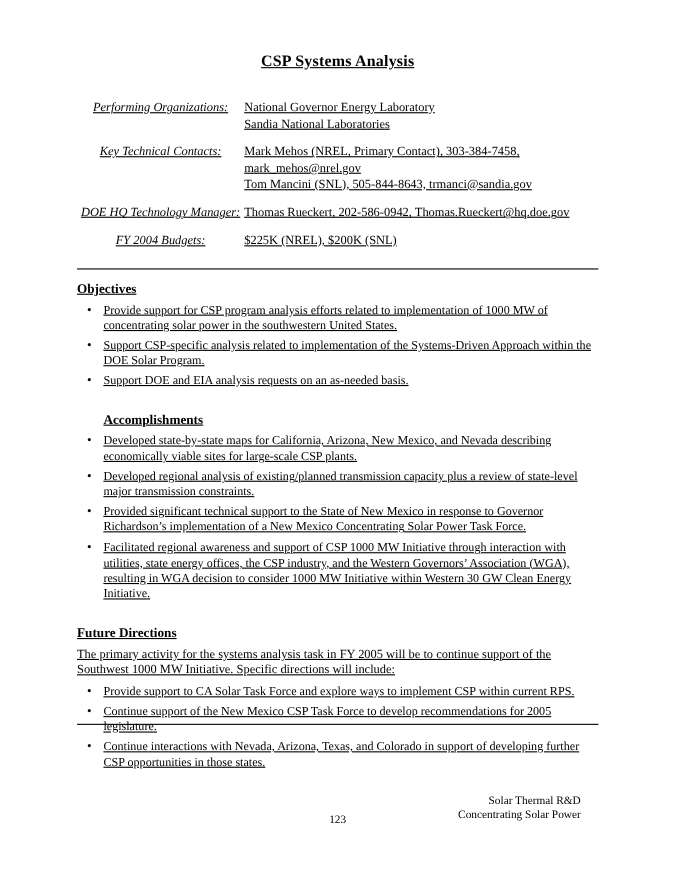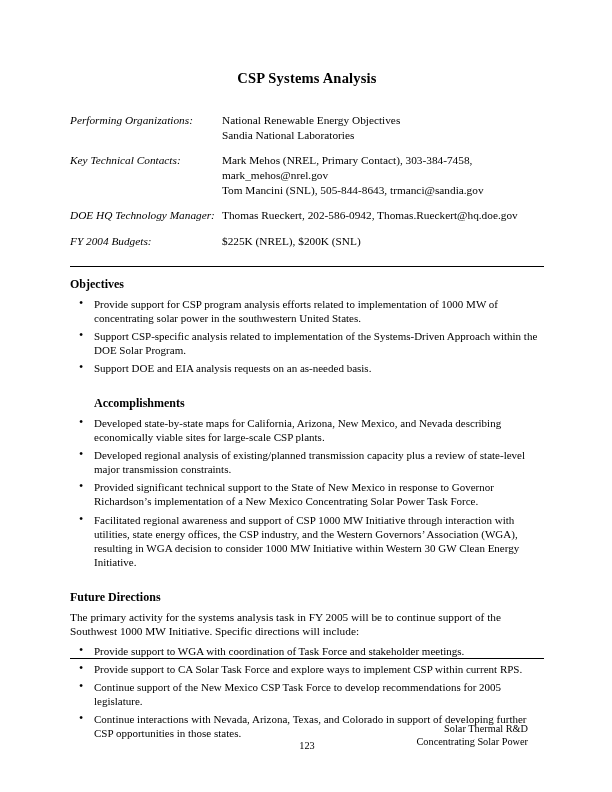--- a/index.html
+++ b/index.html
@@ -18,22 +18,23 @@
   .page {
     position: absolute;
     left: 0; top: 0;
     width: 612px;
     height: 792px;
     padding: 0;
   }
   .content {
     position: absolute;
     left: 70px;
-    top: 70px;
+    top: 48px;
     width: 474px;
+    text-decoration: underline;
   }
   .doc-title {
     text-align: center;
     font-size: 14.5px;
     font-weight: bold;
     margin: 0 0 26px 0;
     letter-spacing: 0.2px;
   }
   table.meta {
     border-collapse: collapse;
@@ -42,20 +43,21 @@
   }
   table.meta td {
     vertical-align: top;
     padding: 0 0 11px 0;
     line-height: 1.30;
   }
   td.label {
     width: 152px;
     font-style: italic;
     white-space: nowrap;
+    text-align: center;
   }
   td.value {
     padding-left: 0;
   }
   .rule {
     border: none;
     border-top: 1px solid #000;
     margin: 6px 0 10px 0;
     height: 0;
   }
@@ -127,21 +129,21 @@
 <div class="page">
   <div class="content">
 
     <div class="doc-title">CSP Systems Analysis</div>
 
     <table class="meta">
       <tbody>
           <tr>
         <td class="label">Performing Organizations:</td>
         <td class="value">
-          <div>National Renewable Energy Objectives</div>
+          <div>National Governor Energy Laboratory</div>
           <div>Sandia National Laboratories</div>
         </td>
       </tr>
       <tr>
         <td class="label">Key Technical Contacts:</td>
         <td class="value">
           <div>Mark Mehos (NREL, Primary Contact), 303-384-7458,</div>
           <div>mark_mehos@nrel.gov</div>
           <div>Tom Mancini (SNL), 505-844-8643, trmanci@sandia.gov</div>
         </td>
@@ -178,21 +180,20 @@
       <li>Developed regional analysis of existing/planned transmission capacity plus a review of state-level major transmission constraints.</li>
       <li>Provided significant technical support to the State of New Mexico in response to Governor Richardson’s implementation of a New Mexico Concentrating Solar Power Task Force.</li>
       <li>Facilitated regional awareness and support of CSP 1000 MW Initiative through interaction with utilities, state energy offices, the CSP industry, and the Western Governors’ Association (WGA), resulting in WGA decision to consider 1000 MW Initiative within Western 30 GW Clean Energy Initiative.</li>
     </ul>
 
     <div class="spacer-sm"></div>
 
     <h2 class="section">Future Directions</h2>
     <p class="para">The primary activity for the systems analysis task in FY 2005 will be to continue support of the Southwest 1000 MW Initiative.  Specific directions will include:</p>
     <ul class="bullets">
-      <li>Provide support to WGA with coordination of Task Force and stakeholder meetings.</li>
       <li>Provide support to CA Solar Task Force and explore ways to implement CSP within current RPS.</li>
       <li>Continue support of the New Mexico CSP Task Force to develop recommendations for 2005 legislature.</li>
       <li>Continue interactions with Nevada, Arizona, Texas, and Colorado in support of developing further CSP opportunities in those states.</li>
     </ul>
 
   </div>
 
   <div class="bottom-rule"></div>
 
   <div class="footer">

